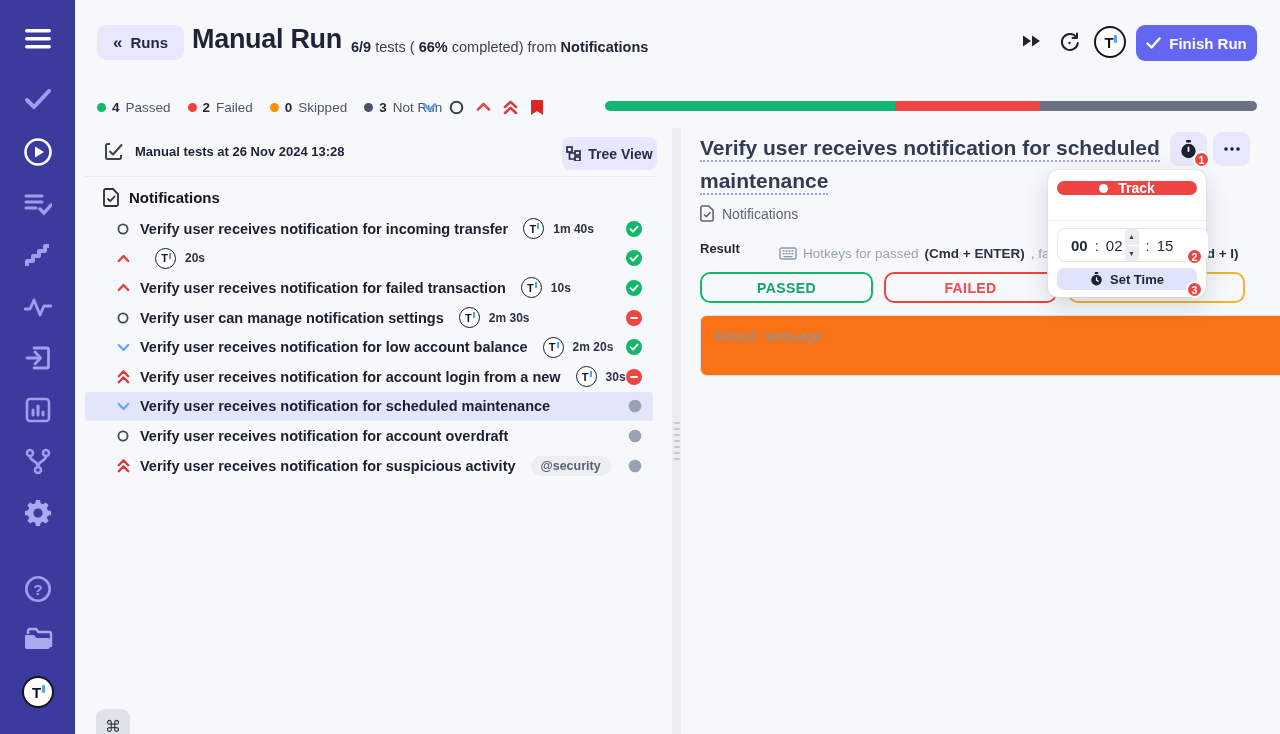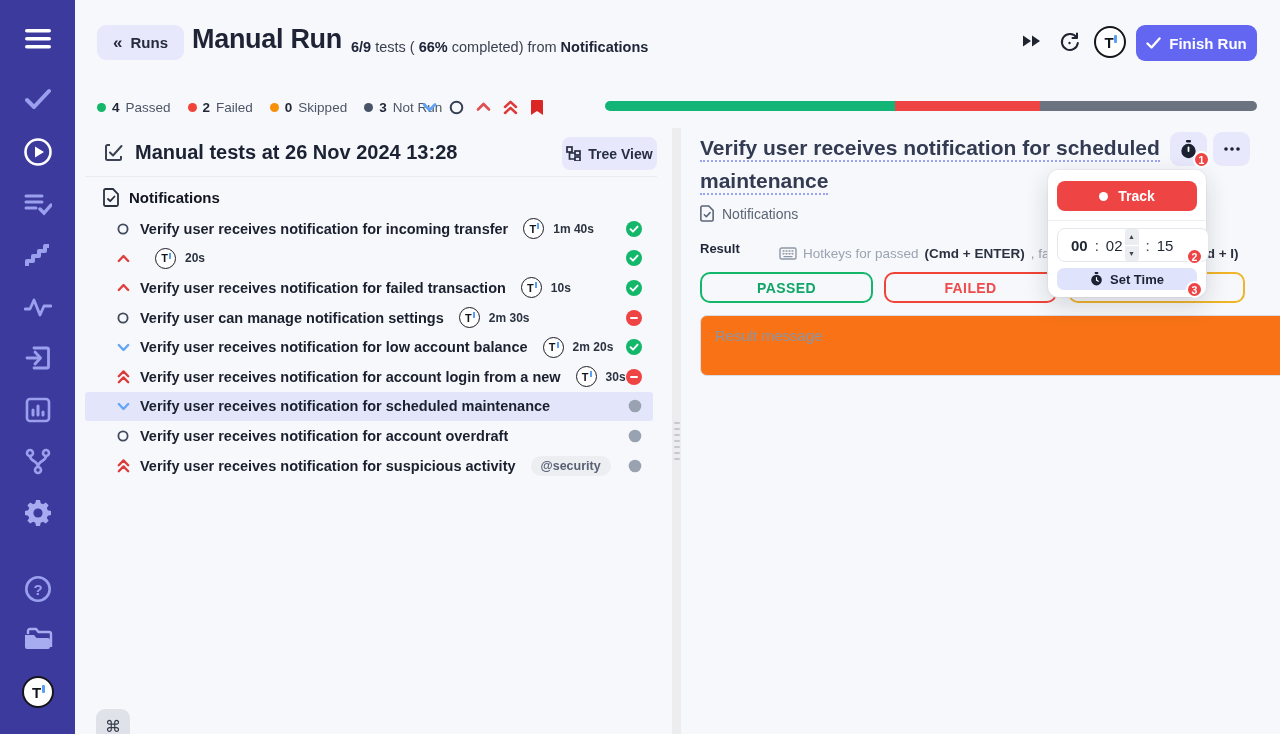--- a/index.html
+++ b/index.html
@@ -38,21 +38,21 @@
   .count { display:flex; align-items:center; gap:6px; }
   .dot { width:9px; height:9px; border-radius:50%; flex:none; }
   .count b { color:#222838; } .count span.lbl { color:#4d5666; }
   .filters { position:absolute; left:422px; top:98px; height:18px; display:flex; gap:12px; align-items:center; }
   .filters > span { cursor:pointer; display:flex; align-items:center; }
   .progress { position:absolute; left:605px; top:101px; width:652px; height:10px; border-radius:6px; overflow:hidden; display:flex; cursor:pointer; }
   .progress div { height:100%; }
 
   
   .run-header { position:absolute; left:103px; top:141px; display:flex; align-items:center; gap:11px;
-                font-size:20px; font-weight:700; color:#1b2233; }
+                font-size:13px; font-weight:700; color:#1b2233; }
   .btn-tree { position:absolute; left:562px; top:137px; width:95px; height:33px; background:#e7e8fc; border:none;
               border-radius:8px; font-size:14px; font-weight:700; color:#272d42; display:flex; align-items:center;
               justify-content:center; gap:7px; cursor:pointer; font-family:inherit; }
   .hr { position:absolute; left:85px; top:176px; width:572px; height:1px; background:#e9ebef; }
   .folder-row { position:absolute; left:103px; top:188px; display:flex; align-items:center; gap:10px;
                 font-size:15px; font-weight:700; color:#10151f; }
   .tests { position:absolute; left:85px; top:214px; width:568px; }
   .trow { height:29.6px; display:flex; align-items:center; padding:0 11px 0 31px; cursor:pointer; border-radius:3px; }
   .trow.selected { background:#e3e6fb; }
   .trow .prio { width:14px; display:flex; justify-content:center; flex:none; margin-right:10px; }
@@ -85,21 +85,21 @@
   .rbtn.p { left:700px; width:173px; border:2px solid #12b76a; color:#11a567; }
   .rbtn.f { left:884px; width:173px; border:2px solid #f04438; color:#ef4b4b; }
   .rbtn.s { left:1068px; width:177px; border:2px solid #f0b429; color:#e2a416; }
   .msg { position:absolute; left:700px; top:315px; width:612px; height:61px; border:1px solid #d9dde4; border-radius:7px;
          background:#f97316; padding:11px 14px; font-family:inherit; font-size:15px; color:#333; resize:both; }
   .msg::placeholder { color:#8c95a3; }
 
   
   .popup { position:absolute; left:1048px; top:170px; width:158px; height:127px; background:#fff; border-radius:10px;
            box-shadow:0 8px 24px rgba(22,26,44,.16), 0 0 0 1px #eef0f4; z-index:30; }
-  .track { position:absolute; left:9px; top:11px; width:140px; height:30px; background:#ef4444; border:none; border-radius:8px;
+  .track { position:absolute; left:9px; top:11px; width:140px; height:14px; background:#ef4444; border:none; border-radius:8px;
            color:#fff; font-size:14px; font-weight:700; display:flex; align-items:center; justify-content:center; gap:10px;
            cursor:pointer; font-family:inherit; }
   .track .rec { width:9px; height:9px; border-radius:50%; background:#fff; }
   .pop-div { position:absolute; left:0; top:50px; width:158px; height:1px; background:#edeff3; }
   .timebox { position:absolute; left:9px; top:58px; width:152px; height:34px; background:#fff; border:1px solid #e4e7ec;
              border-radius:8px; display:flex; align-items:center; font-size:15px; color:#1f2633; }
   .timebox .hh { font-weight:800; margin-left:13px; }
   .timebox .col { margin:0 7px; color:#3a424f; }
   .spin { width:14px; height:32px; margin-left:2px; display:flex; flex-direction:column; cursor:pointer; }
   .spin i { flex:1; background:#ebedf1; display:flex; align-items:center; justify-content:center;

